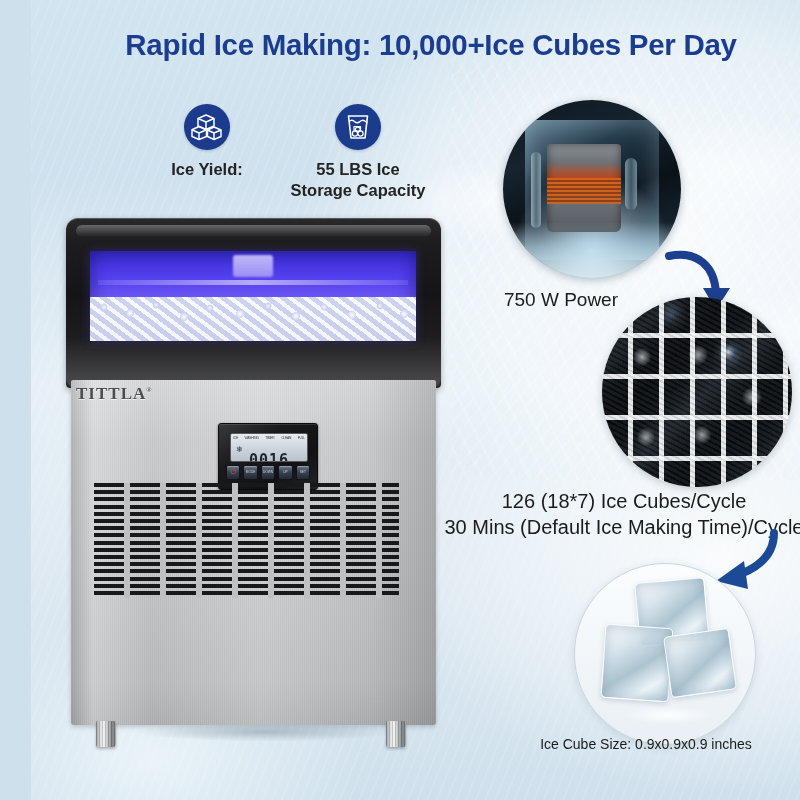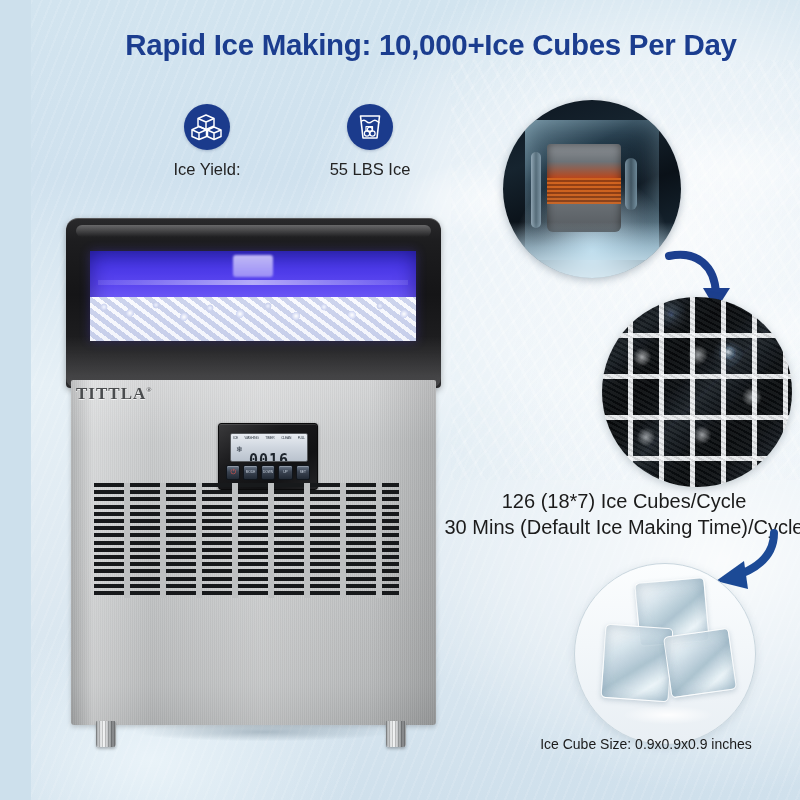--- a/index.html
+++ b/index.html
@@ -282,53 +282,54 @@
 </head>
 <body>
 
 <div id="stage">
 
   <div class="ice-tex"></div>
   <div class="ice-tex2"></div>
 
   <div class="headline">Rapid Ice Making: 10,000+Ice Cubes Per Day</div>
 
-  <div class="feature" style="left:86px;top:104px;width:180px;">
+  <div class="feature" style="left:86px;top:104px;width:180px;font-weight:bold;">
     <div class="badge">
       <svg width="46" height="46" viewBox="0 0 46 46" aria-hidden="true">
         <g fill="none" stroke="#ffffff" stroke-width="1.5" stroke-linejoin="round">
           <path d="M22 11 L30 14.5 L30 22 L22 25.5 L14 22 L14 14.5 Z"></path>
           <path d="M14 14.5 L22 18 L30 14.5 M22 18 L22 25.5"></path>
           <path d="M15 22.5 L22.5 25.8 L22.5 32.5 L15 35.5 L8 32.5 L8 25.8 Z"></path>
           <path d="M8 25.8 L15 29 L22.5 25.8 M15 29 L15 35.5"></path>
           <path d="M30 23 L37 26 L37 32.5 L30 35.5 L23.5 32.5 L23.5 26 Z"></path>
           <path d="M23.5 26 L30 29 L37 26 M30 29 L30 35.5"></path>
         </g>
       </svg>
     </div>
     <div class="feat-text">
       <span class="lt">Ice Yield:</span>
     </div>
   </div>
 
-  <div class="feature" style="left:244px;top:104px;width:190px;">
+  <div class="feature" style="left:232px;top:104px;width:190px;font-weight:bold;">
     <div class="badge">
       <svg width="46" height="46" viewBox="0 0 46 46" aria-hidden="true">
         <g fill="none" stroke="#ffffff" stroke-width="1.6" stroke-linejoin="round">
           <path d="M13.5 12 L32.5 12 L30 34 L16 34 Z"></path>
           <path d="M14 17.5 q3 -2.6 5.5 0 q2.5 2.6 5.5 0 q3 -2.6 5.5 0 q1.3 1.2 2 0.9" stroke-width="1.5"></path>
           <path d="M19 22.5 L25.5 22.5 L25.5 27 L19 27 Z" stroke-width="1.2"></path>
           <circle cx="20" cy="29.5" r="2.6" stroke-width="1.2"></circle>
           <circle cx="25.5" cy="29.5" r="2.6" stroke-width="1.2"></circle>
           <circle cx="22.8" cy="25.6" r="2.4" stroke-width="1.2"></circle>
         </g>
       </svg>
     </div>
     <div class="feat-text">
       <span class="lt">55 LBS Ice</span>
+      <span class="lt">Storage Capacity</span>
     </div>
   </div>
 
   <div id="machine">
     <div class="shadow-floor"></div>
 
     <div class="top-hood">
       <div class="hood-edge"></div>
       <div class="window">
         <div class="win-glow"></div>
@@ -380,20 +381,21 @@
     <div class="comp-coil"></div>
     <div class="comp-frost"></div>
   </div>
 
   <svg class="arrow" style="left:630px;top:248px;" width="90" height="70">
     <path d="M8 8 C 36 2, 54 18, 55 46" stroke="#1c3f8f" stroke-width="8" fill="none" stroke-linecap="round"></path>
     <path d="M42 40 L55 62 L69 40 Z" fill="#1c3f8f"></path>
   </svg>
 
   <div class="callout" id="label-compressor">
+    <span class="lt">750 W Power</span>
   </div>
 
   <div class="circ" id="circ-mold">
     <div class="mold-noise"></div>
   </div>
 
   <div class="callout" id="label-cycle">
     <span class="lt">126 (18*7) Ice Cubes/Cycle</span>
     <span class="lt">30 Mins (Default Ice Making Time)/Cycle</span>
   </div>

